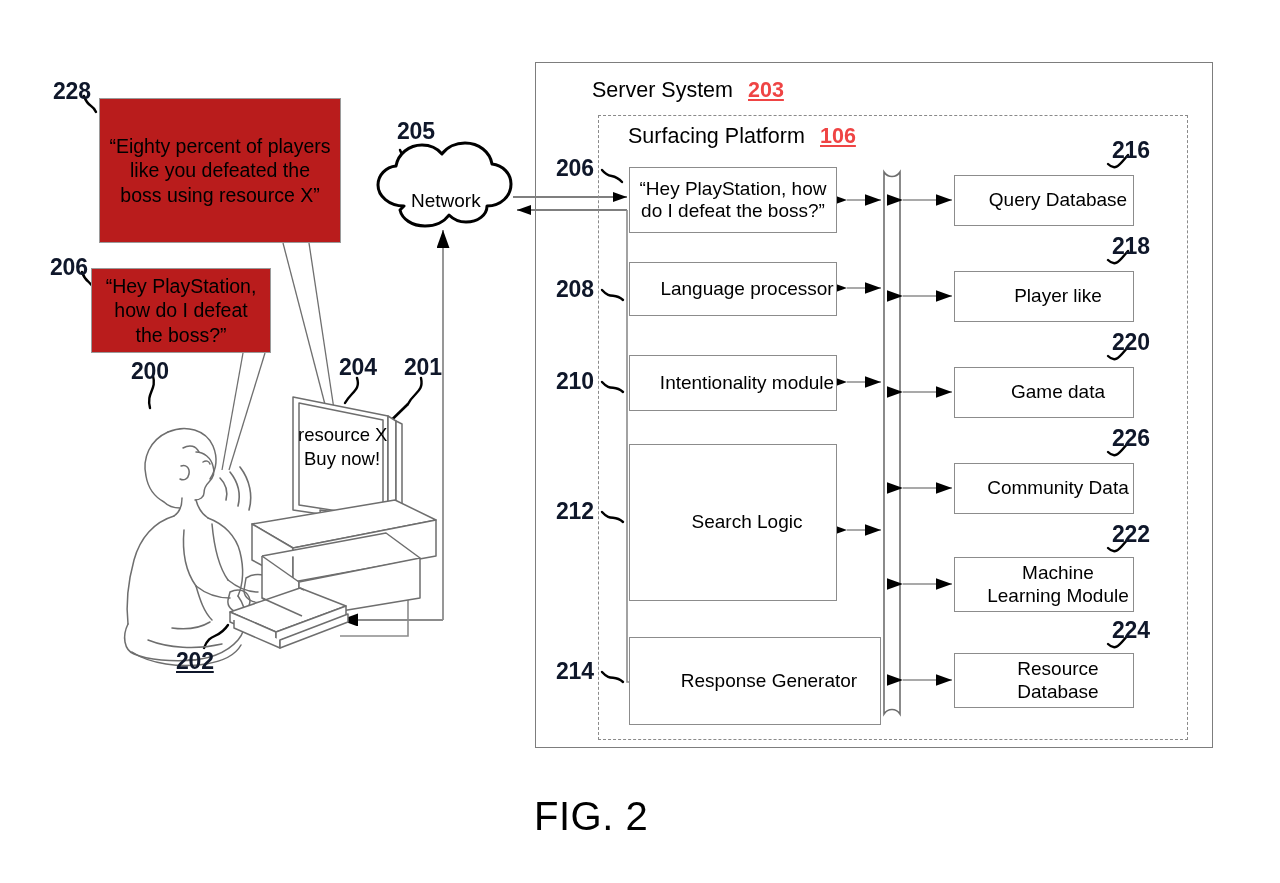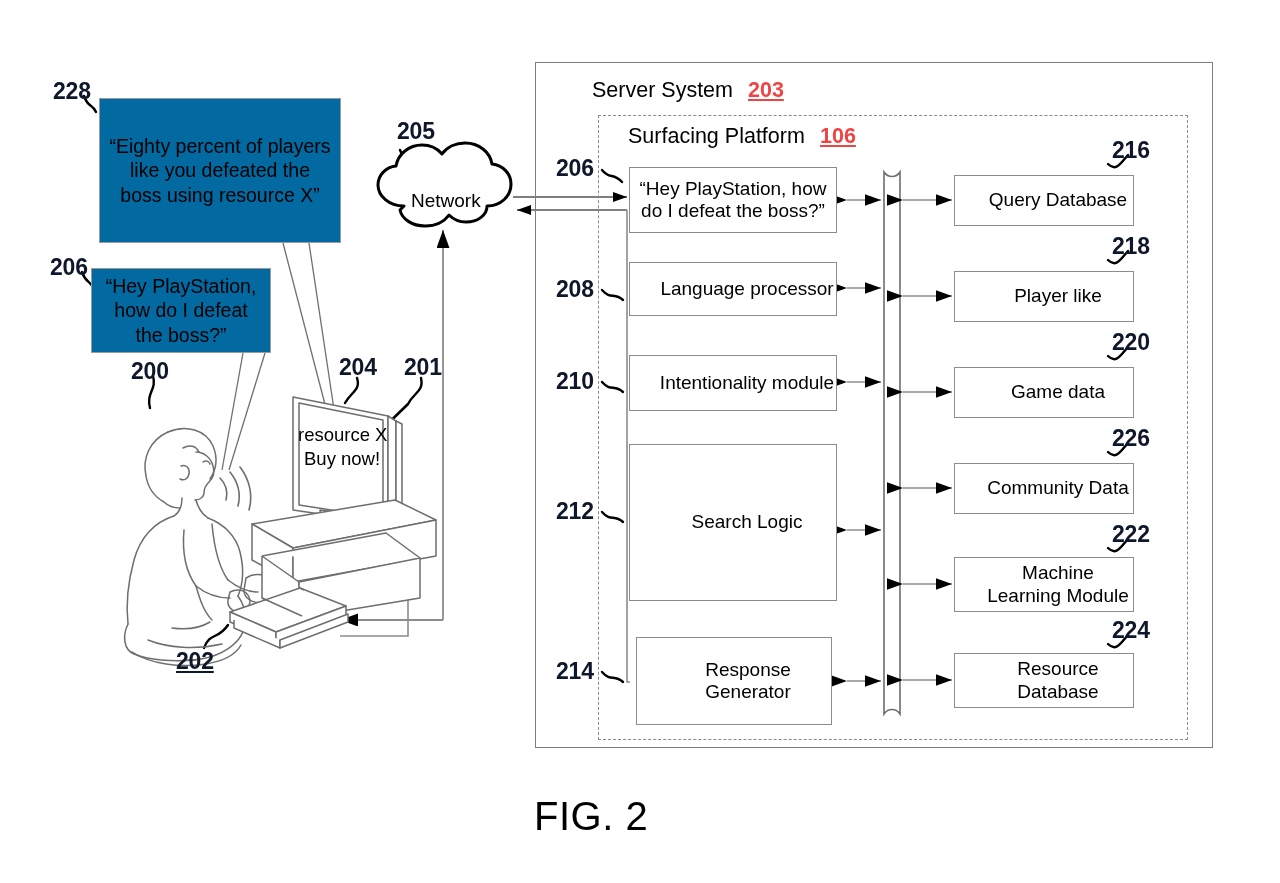--- a/index.html
+++ b/index.html
@@ -39,21 +39,21 @@
     box-sizing: border-box;
     font-family: "Liberation Sans", sans-serif;
     font-size: 19px;
     line-height: 1.18;
     color: #000;
     padding-left: 28px;
   }
   .bubble {
     position: absolute;
     border: 1.4px solid #9a9a9a;
-    background: #0369a1;
+    background: #b91c1c;
     display: flex;
     align-items: center;
     justify-content: center;
     text-align: center;
     box-sizing: border-box;
     font-size: 19.5px;
     line-height: 1.24;
     padding: 6px 8px;
   }
   .reflabel {
@@ -317,21 +317,21 @@
   <div class="title-num" style="left:820px; top:124px;">106</div>
 
   <div class="box" style="left:629px; top:167px; width:208px; height:66px; padding:0 8px;">“Hey PlayStation, how do I defeat the boss?”</div>
 
   <div class="box" style="left:629px; top:262px; width:208px; height:54px;">Language processor</div>
 
   <div class="box" style="left:629px; top:355px; width:208px; height:56px;">Intentionality module</div>
 
   <div class="box" style="left:629px; top:444px; width:208px; height:157px;">Search Logic</div>
 
-  <div class="box" style="left:629px; top:637px; width:196px; height:88px;margin-left:7px;">Response Generator</div>
+  <div class="box" style="left:629px; top:637px; width:252px; height:88px;">Response Generator</div>
 
   <div class="box" style="left:954px; top:175px; width:180px; height:51px;">Query Database</div>
 
   <div class="box" style="left:954px; top:271px; width:180px; height:51px;">Player like</div>
 
   <div class="box" style="left:954px; top:367px; width:180px; height:51px;">Game data</div>
 
   <div class="box" style="left:954px; top:463px; width:180px; height:51px;">Community Data</div>
 
   <div class="box" style="left:954px; top:557px; width:180px; height:55px;">Machine Learning Module</div>

